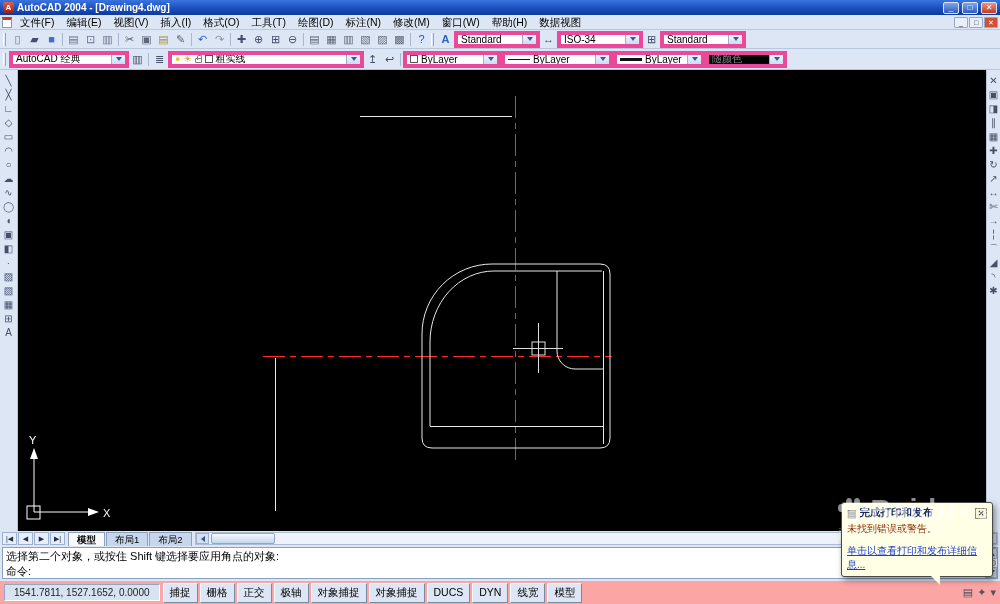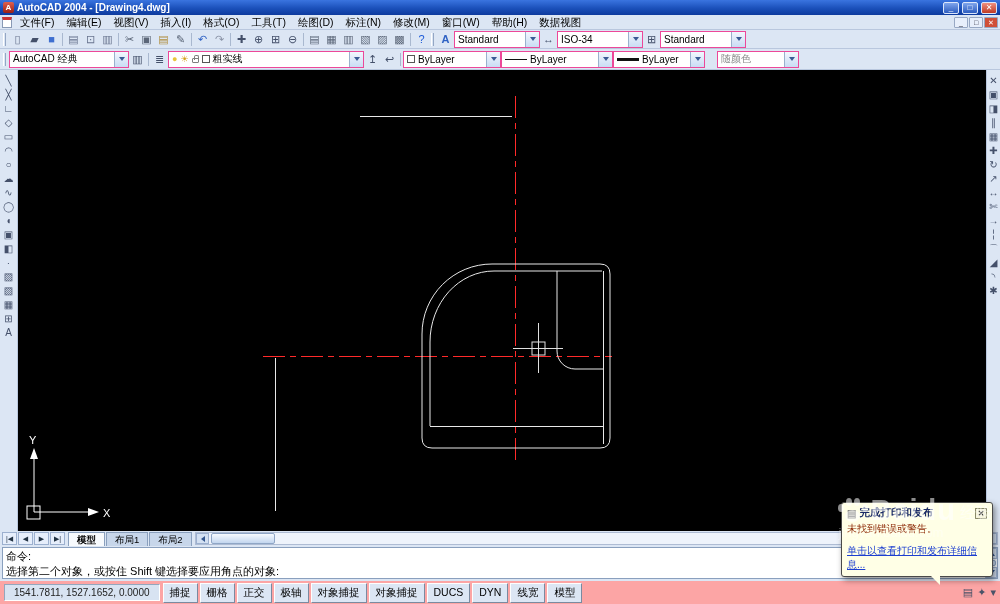--- a/index.html
+++ b/index.html
@@ -23,26 +23,26 @@
   .mwin{width:14px;height:11px;font-size:7px;line-height:9px;text-align:center;color:#223;
     border:1px solid #98a8c4;background:#e8effb;border-radius:1px;margin-left:1px;}
   .mwin.close{background:#d05038;color:#fff;}
   
   .toolbar{display:flex;align-items:center;background:#dce6f4;border-bottom:1px solid #b9c7de;padding:0 2px;}
   .row1{height:19px;}
   .row2{height:21px;}
   .grip{width:3px;height:13px;border-left:1px solid #fff;border-right:1px solid #93a6c4;margin:0 3px 0 1px;}
   .tbtn{width:17px;height:17px;display:flex;align-items:center;justify-content:center;font-size:11px;color:#44506a;cursor:default;}
   [data-name="toolbar-separator"]{width:1px;height:13px;background:#a9b8cf;margin:0 2px;padding:0;border:none;}
-  .combo{height:17px;background:#fff;border:1px solid #ec4899;display:flex;align-items:center;
+  .combo{height:17px;background:#fff;border:4px solid #ec4899;display:flex;align-items:center;
     font-size:10px;padding-left:3px;gap:3px;white-space:nowrap;overflow:hidden;}
   .combo .arrow{margin-left:auto;width:14px;align-self:stretch;background:linear-gradient(#f2f7fe,#cadcf4);
     border-left:1px solid #9ab0cc;display:flex;align-items:center;justify-content:center;flex:0 0 auto;}
   .combo .arrow i{width:0;height:0;border:3px solid transparent;border-top:4px solid #3a5a94;margin-top:3px;}
-  .combo.disabled{background:#ffffff;color:#8a8a8a;margin-left:12px;}
+  .combo.disabled{background:#000000;color:#8a8a8a;}
   .sw{width:8px;height:8px;border:1px solid #555;flex:0 0 auto;}
   .ltline{width:22px;height:1px;background:#111;flex:0 0 auto;}
   .lwline{width:22px;height:3px;background:#111;flex:0 0 auto;}
   .mini{font-size:9px;line-height:9px;flex:0 0 auto;}
   .bulb{color:#e8c53a;}
   .sun{color:#d4a017;}
   .lockbox{width:7px;height:5px;border:1px solid #7d7d7d;border-radius:1px;position:relative;margin-top:3px;flex:0 0 auto;}
   .lockbox::before{content:'';position:absolute;top:-4px;left:1px;width:3px;height:4px;
     border:1px solid #7d7d7d;border-bottom:none;border-radius:2px 2px 0 0;}
   
@@ -353,22 +353,22 @@
       <span class="htrack"></span>
       <span class="scr-arrow right" data-name="scroll-right-icon">
           <i></i>
         </span>
     </div>
   </div>
 
   <div class="command" data-name="command-area">
     <div class="cmd-box" data-name="command-window">
       <div class="cmd-text" data-name="command-text">
+        <div data-name="command-history-line">选择第二个对象，或按住 Shift 键选择要应用角点的对象:</div>
         <div data-name="command-prompt-line">命令:</div>
-        <div data-name="command-history-line">选择第二个对象，或按住 Shift 键选择要应用角点的对象:</div>
       </div>
       <div class="vscroll" data-name="command-scrollbar">
         <span class="scr-arrow up" data-name="scroll-up-icon">
             <i></i>
           </span>
         <span class="vthumb" data-name="command-scroll-thumb"></span>
         <span class="scr-arrow down" data-name="scroll-down-icon">
             <i></i>
           </span>
       </div>

